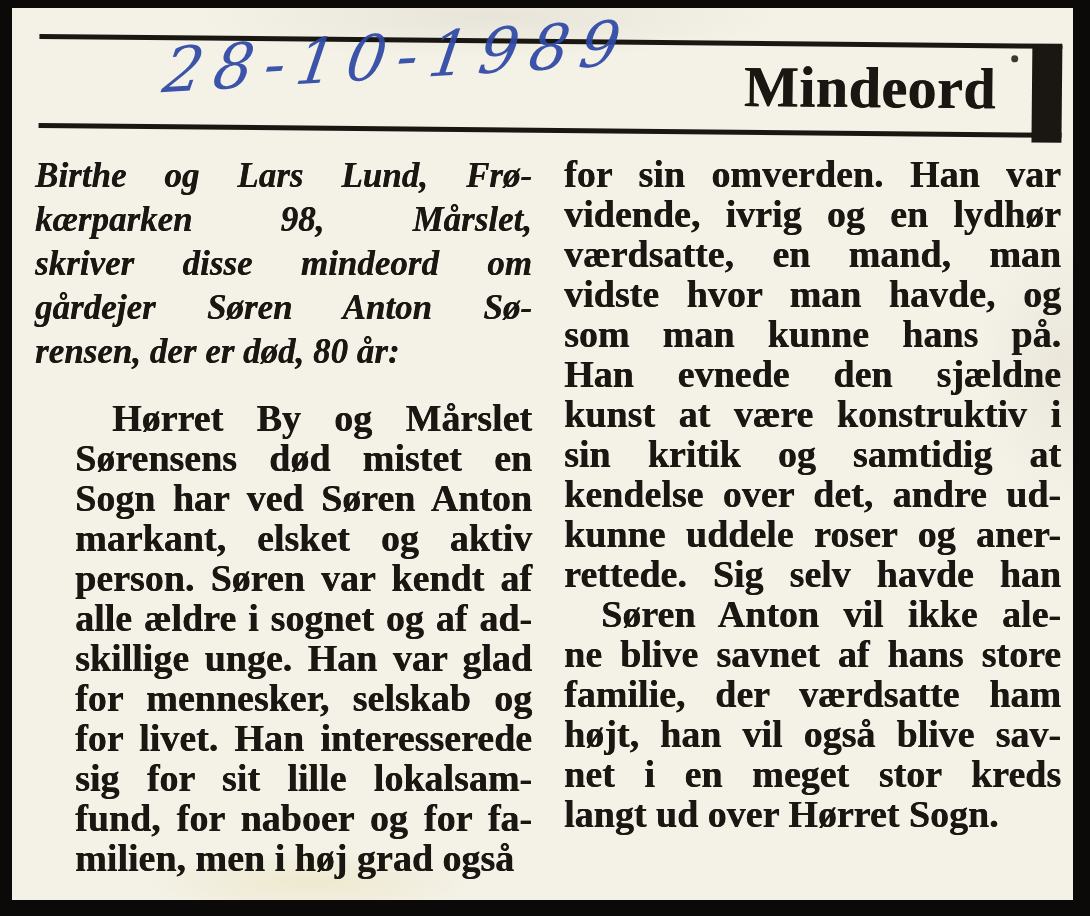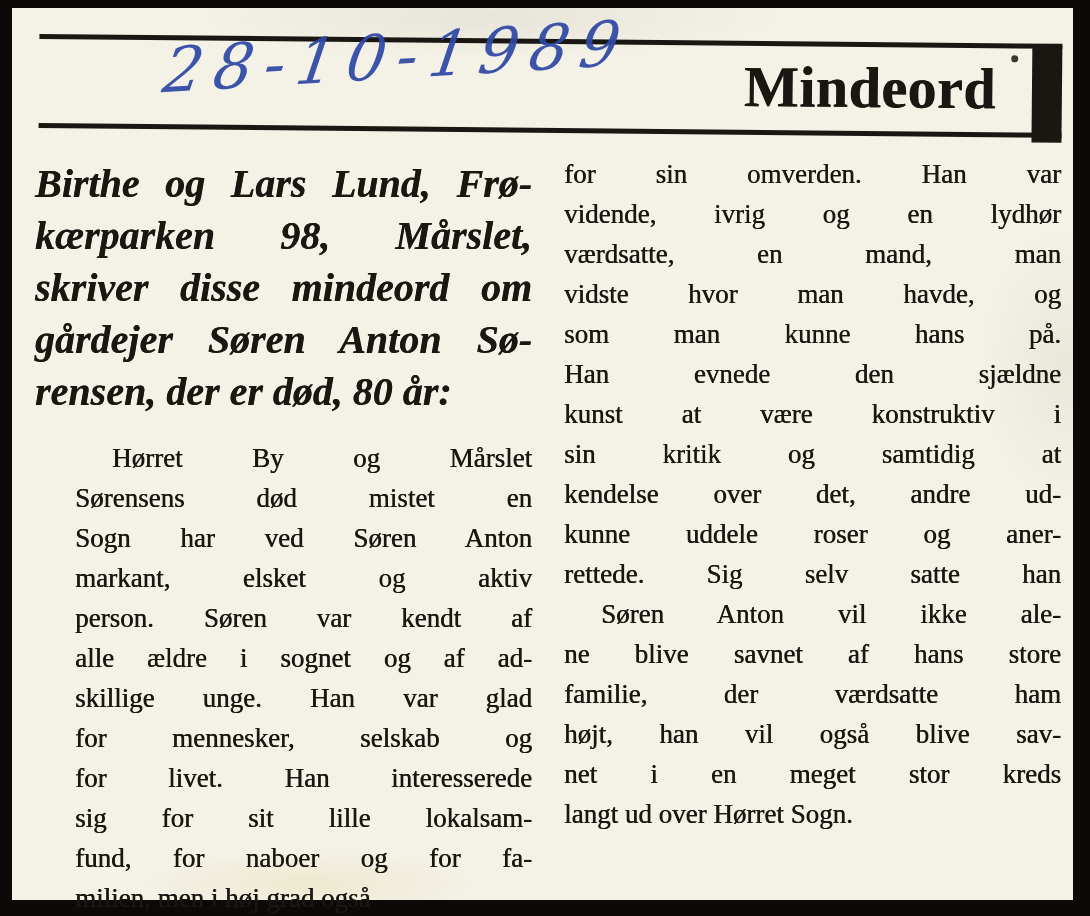--- a/index.html
+++ b/index.html
@@ -92,37 +92,37 @@
     left: 23px;
     top: 146px;
     width: 1027px;
     display: flex;
     gap: 32px;
   }
   .col { width: 497px; flex: 0 0 497px; }
   .para { margin: 0; }
   .para.intro + .para { margin-top: 24px; margin-left: 40px; }
   .line {
-    font-size: 27px;
+    font-size: 38px;
     line-height: 40px;
     color: var(--ink, #1a1712);
     text-align: justify;
     text-align-last: justify;
     text-shadow: 0.45px 0 0 currentColor;
     white-space: normal;
+    font-weight: bold;
   }
   .line.last { text-align-last: left; }
   .line.indent { text-indent: 37px; }
   .para.intro .line {
-    font-size: 40px;
+    font-size: 35px;
     line-height: 44px;
     font-weight: bold;
     font-style: italic;
     text-shadow: 0.3px 0 0 currentColor;
-    margin-top: 8px;
   }
 </style>
 </head>
 <body>
 
 <div class="clip">
   <div class="paper">
 
     <div class="header-band">
       <div class="masthead-title">Mindeord</div>
@@ -161,21 +161,21 @@
             <div class="line">for sin omverden. Han var</div>
             <div class="line">vidende, ivrig og en lydhør</div>
             <div class="line">værdsatte, en mand, man</div>
             <div class="line">vidste hvor man havde, og</div>
             <div class="line">som man kunne hans på.</div>
             <div class="line">Han evnede den sjældne</div>
             <div class="line">kunst at være konstruktiv i</div>
             <div class="line">sin kritik og samtidig at</div>
             <div class="line">kendelse over det, andre ud-</div>
             <div class="line">kunne uddele roser og aner-</div>
-            <div class="line">rettede. Sig selv satte han</div>
+            <div class="line">rettede. Sig selv havde han</div>
           </div>
           <div class="para body">
             <div class="line indent">Søren Anton vil ikke ale-</div>
             <div class="line">ne blive savnet af hans store</div>
             <div class="line">familie, der værdsatte ham</div>
             <div class="line">højt, han vil også blive sav-</div>
             <div class="line">net i en meget stor kreds</div>
             <div class="line last">langt ud over Hørret Sogn.</div>
           </div>
         </div>

